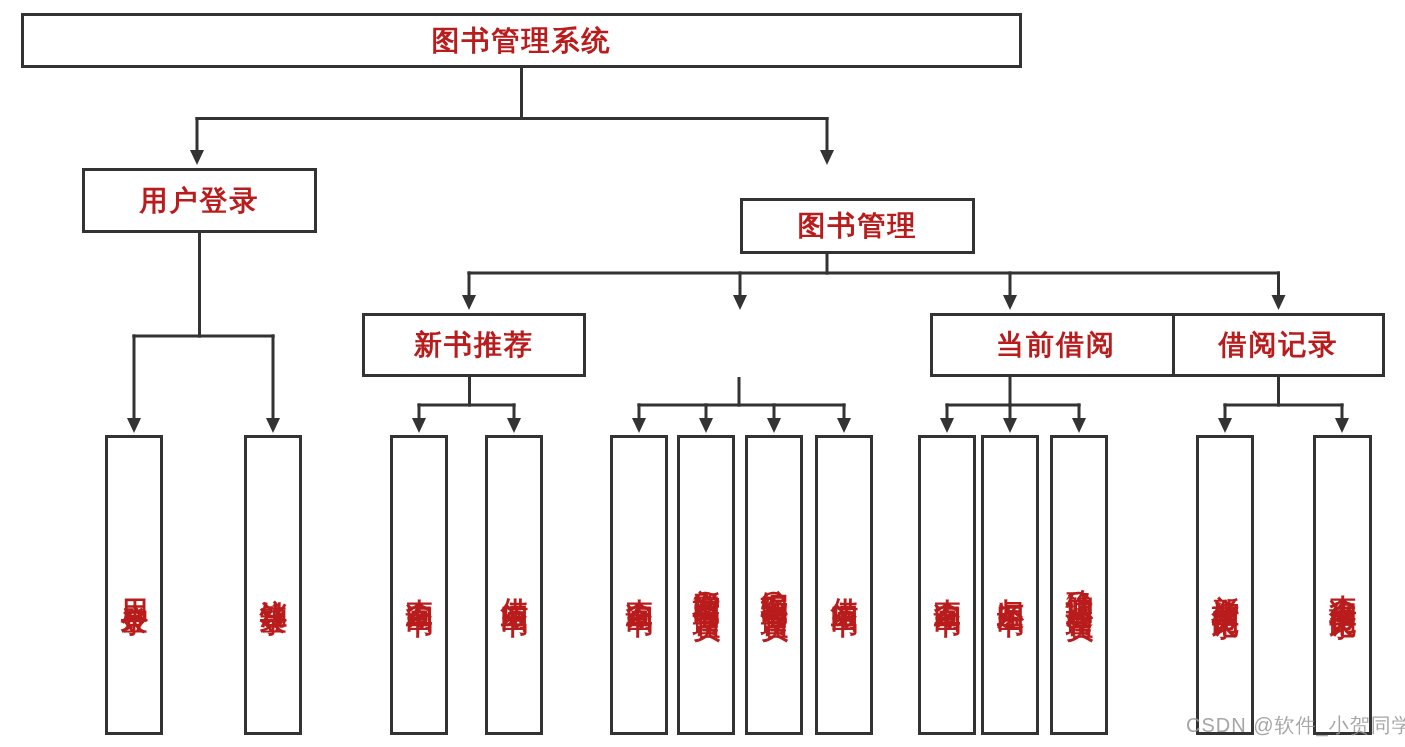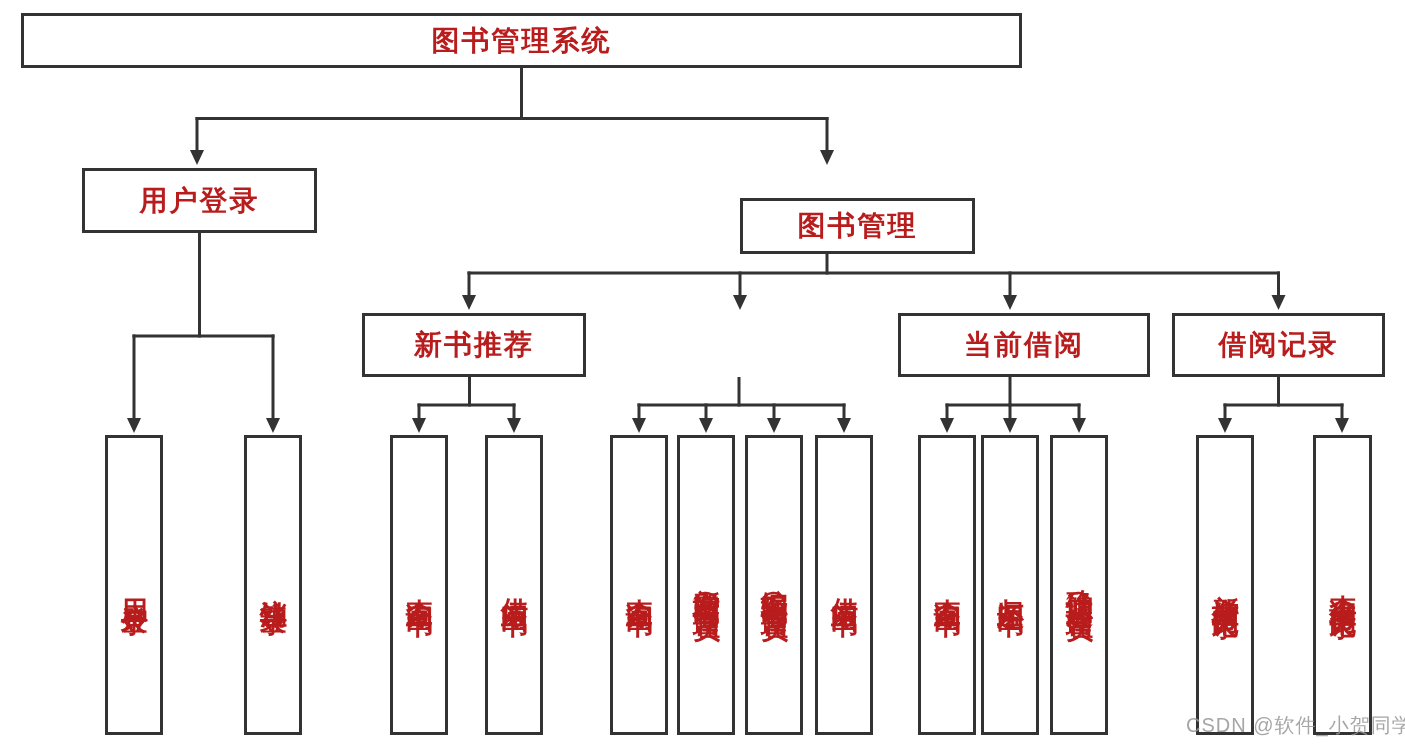--- a/index.html
+++ b/index.html
@@ -139,21 +139,21 @@
   <div class="node h" style="left:82px; top:168px; width:235px; height:65px;">
     <span>用户登录</span>
   </div>
   <div class="node h" style="left:740px; top:168px; width:235px; height:56px;margin-top:30px;">
     <span>图书管理</span>
   </div>
 
   <div class="node h" style="left:362px; top:313px; width:224px; height:64px;">
     <span>新书推荐</span>
   </div>
-  <div class="node h" style="left:898px; top:313px; width:252px; height:64px;">
+  <div class="node h" style="left:930px; top:313px; width:252px; height:64px;">
     <span>当前借阅</span>
   </div>
   <div class="node h" style="left:1172px; top:313px; width:213px; height:64px;">
     <span>借阅记录</span>
   </div>
 
   <div class="node v" style="left:105px; top:435px; width:58px; height:300px;">
     <span>用户登录</span>
   </div>
   <div class="node v" style="left:244px; top:435px; width:58px; height:300px;">

